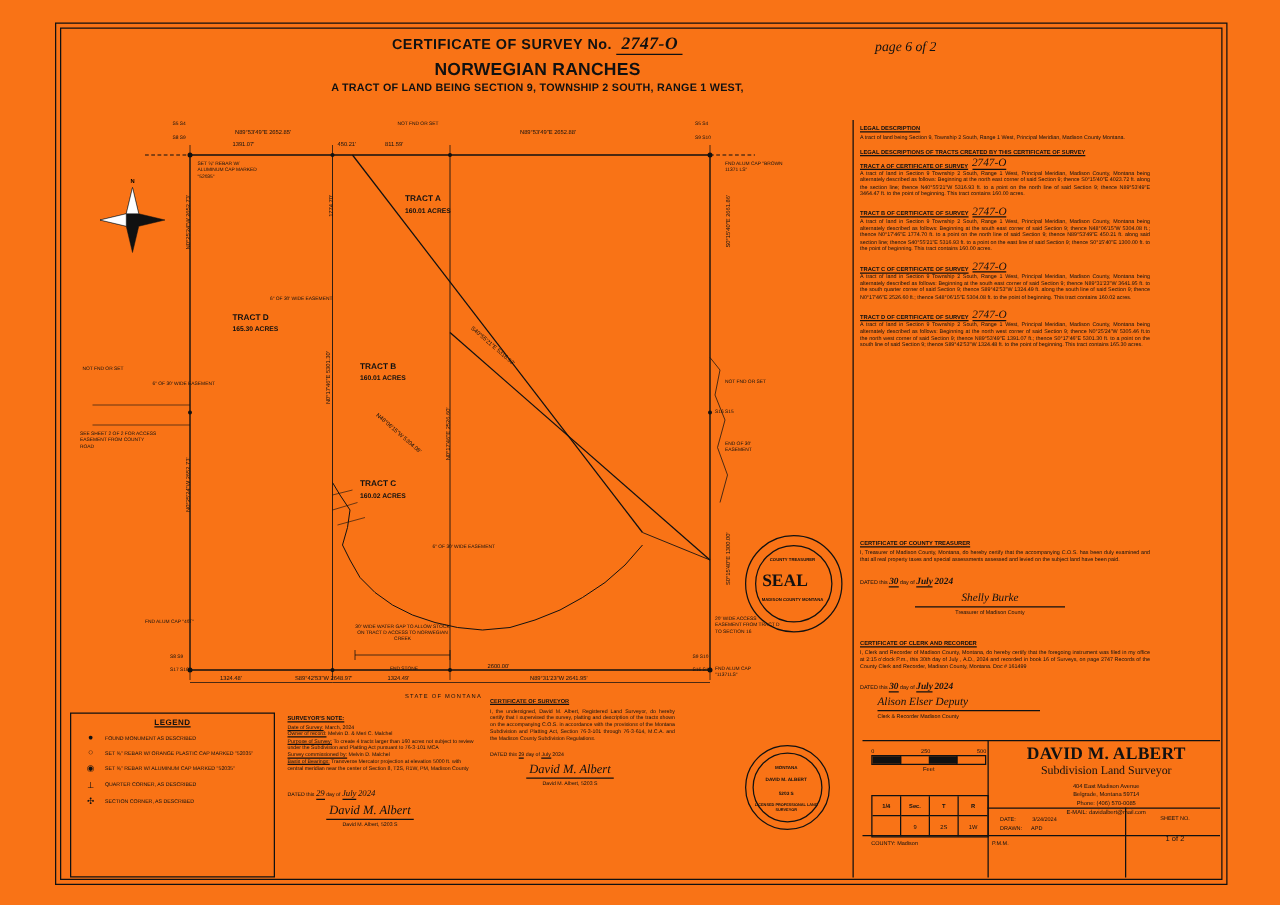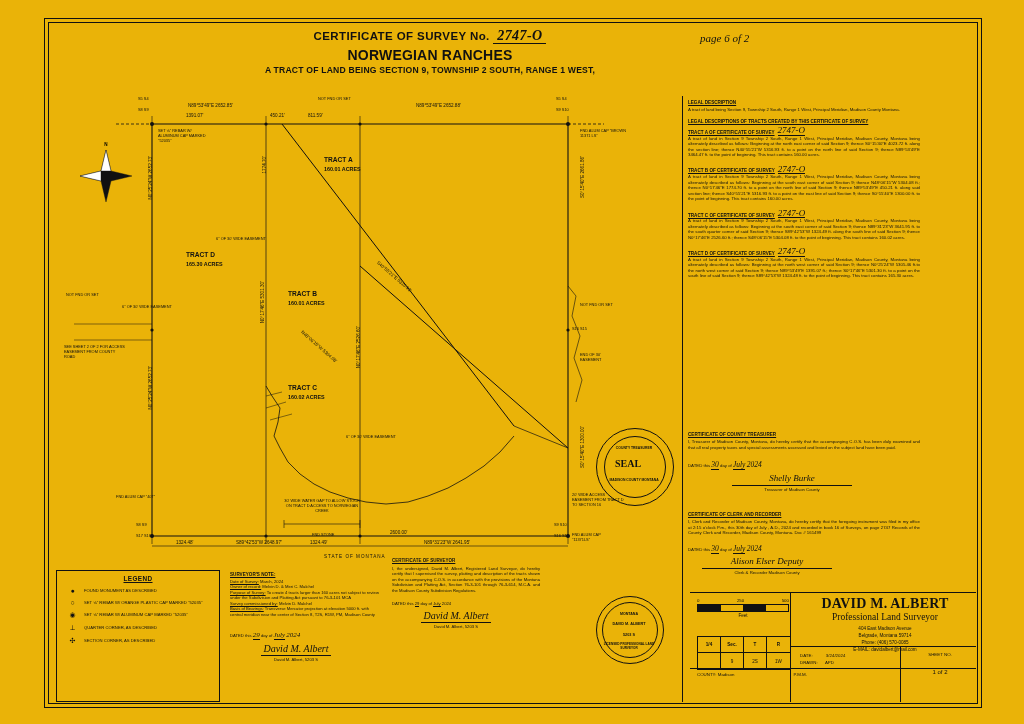--- a/index.html
+++ b/index.html
@@ -1,18 +1,18 @@
 <!DOCTYPE html>
 <html><head>
 <meta charset="utf-8">
 <style>
   html,body{margin:0;padding:0;background:#ffffff;}
   body{width:1024px;height:724px;position:relative;overflow:hidden;
        font-family:"Liberation Sans",sans-serif;color:#111;}
-  .page{position:absolute;inset:0;background:#eab308;}
+  .page{position:absolute;inset:0;background:#f97316;}
   .border-outer{position:absolute;left:44px;top:18px;width:936px;height:688px;border:1.6px solid #111;}
   .border-inner{position:absolute;left:48px;top:22px;width:928px;height:680px;border:0.8px solid #111;}
 
   
   .title-wrap{position:absolute;left:150px;top:28px;width:560px;text-align:center;}
   .t1{font-size:11.5px;font-weight:700;letter-spacing:.4px;}
   .handno{font-family:"Liberation Serif",serif;font-size:14px;font-style:italic;
           border-bottom:1px solid #111;padding:0 4px;}
   .t2{font-size:14px;font-weight:700;margin-top:3px;letter-spacing:.2px;}
   .t3{font-size:8.6px;font-weight:700;margin-top:2px;letter-spacing:.2px;}
@@ -85,21 +85,21 @@
 
   .countyline{position:absolute;left:697px;top:672px;width:180px;font-size:4.4px;}
   .datebox{position:absolute;left:800px;top:652px;width:118px;font-size:4.4px;line-height:1.6;}
   .sheetbox{position:absolute;left:908px;top:652px;width:64px;font-size:4.4px;text-align:center;}
 
   .vline{position:absolute;background:#111;}
   .hline{position:absolute;background:#111;}
 
   .cert-treas{position:absolute;left:688px;top:432px;width:232px;font-size:4.3px;line-height:1.3;}
   .cert-clerk{position:absolute;left:688px;top:512px;width:232px;font-size:4.3px;line-height:1.3;}
-  .hw{font-family:"Liberation Serif",serif;font-style:italic;font-size:7.5px;}
+  .hw{font-family:"Liberation Serif",serif;font-style:italic;font-size:7.5px;font-weight:bold;}
   .hwsig{font-family:"Liberation Serif",serif;font-style:italic;font-size:9px;}
   .under{border-bottom:.7px solid #111;}
 
   .vert{writing-mode:vertical-rl;transform:rotate(180deg);}
 </style>
 </head>
 <body>
 
 <div class="page">
   <div class="border-outer"></div>
@@ -291,30 +291,30 @@
   <div class="cert-clerk">
     <h4 style="font-size:4.6px;margin:0 0 1px 0;text-decoration:underline;font-weight:700;">CERTIFICATE OF CLERK AND RECORDER</h4>
     <p style="margin:0;text-align:justify;">I, Clerk and Recorder of Madison County, Montana, do hereby certify that the foregoing instrument was filed in my office at 2:15 o'clock P.m., this 30th day of July , A.D., 2024 and recorded in book 16 of Surveys, on page 2747 Records of the County Clerk and Recorder, Madison County, Montana. Doc # 161499</p>
     <div style="margin-top:8px;">
       <span>DATED this</span>
       <span class="hw under">30</span>
       <span>day of</span>
       <span class="hw under">July</span>
       <span class="hw">2024</span>
     </div>
-    <div style="margin-top:3px;text-align:center;width:130px;margin-left:14px;">
+    <div style="margin-top:3px;width:130px;margin-left:14px;">
       <span class="hwsig">Alison Elser Deputy</span>
       <div style="border-top:.7px solid #111;padding-top:1px;">Clerk &amp; Recorder Madison County</div>
     </div>
   </div>
 
   <div class="seal" style="left:596px;top:428px;width:76px;height:76px;"></div>
   <div class="seal" style="left:604px;top:436px;width:60px;height:60px;"></div>
   <div class="sealtxt" style="left:596px;top:446px;width:76px;font-size:3.4px;">COUNTY TREASURER</div>
-  <div class="sealtxt" style="left:596px;top:458px;width:64px;font-size:10px;font-family:'Liberation Serif',serif;">SEAL</div>
+  <div class="sealtxt" style="left:596px;top:458px;width:64px;font-size:14px;font-family:'Liberation Serif',serif;">SEAL</div>
   <div class="sealtxt" style="left:596px;top:478px;width:76px;font-size:3.4px;">MADISON COUNTY MONTANA</div>
 
   <div class="seal" style="left:596px;top:596px;width:66px;height:66px;"></div>
   <div class="seal" style="left:602px;top:602px;width:54px;height:54px;"></div>
   <div class="sealtxt" style="left:596px;top:612px;width:66px;font-size:3.6px;">MONTANA</div>
   <div class="sealtxt" style="left:596px;top:622px;width:66px;font-size:3.8px;">DAVID M. ALBERT</div>
   <div class="sealtxt" style="left:596px;top:633px;width:66px;font-size:3.8px;">5203 S</div>
   <div class="sealtxt" style="left:596px;top:643px;width:66px;font-size:3.1px;">LICENSED PROFESSIONAL LAND SURVEYOR</div>
 
   <div class="legend">
@@ -406,21 +406,21 @@
     <div class="top">T</div>
     <div class="top">R</div>
     <div></div>
     <div>9</div>
     <div>2S</div>
     <div>1W</div>
   </div>
 
   <div class="firm">
     <div class="n1">DAVID M. ALBERT</div>
-    <div class="n2">Professional Land Surveyor</div>
+    <div class="n2">Subdivision Land Surveyor</div>
     <div class="addr">
       <div>404 East Madison Avenue</div>
       <div>Belgrade, Montana 59714</div>
       <div>Phone: (406) 570-0085</div>
       <div>E-MAIL: davidalbert@mail.com</div>
     </div>
   </div>
 
   <div class="hline" style="left:690px;top:668px;width:286px;height:1px;"></div>
   <div class="vline" style="left:900px;top:646px;width:1px;height:56px;"></div>

